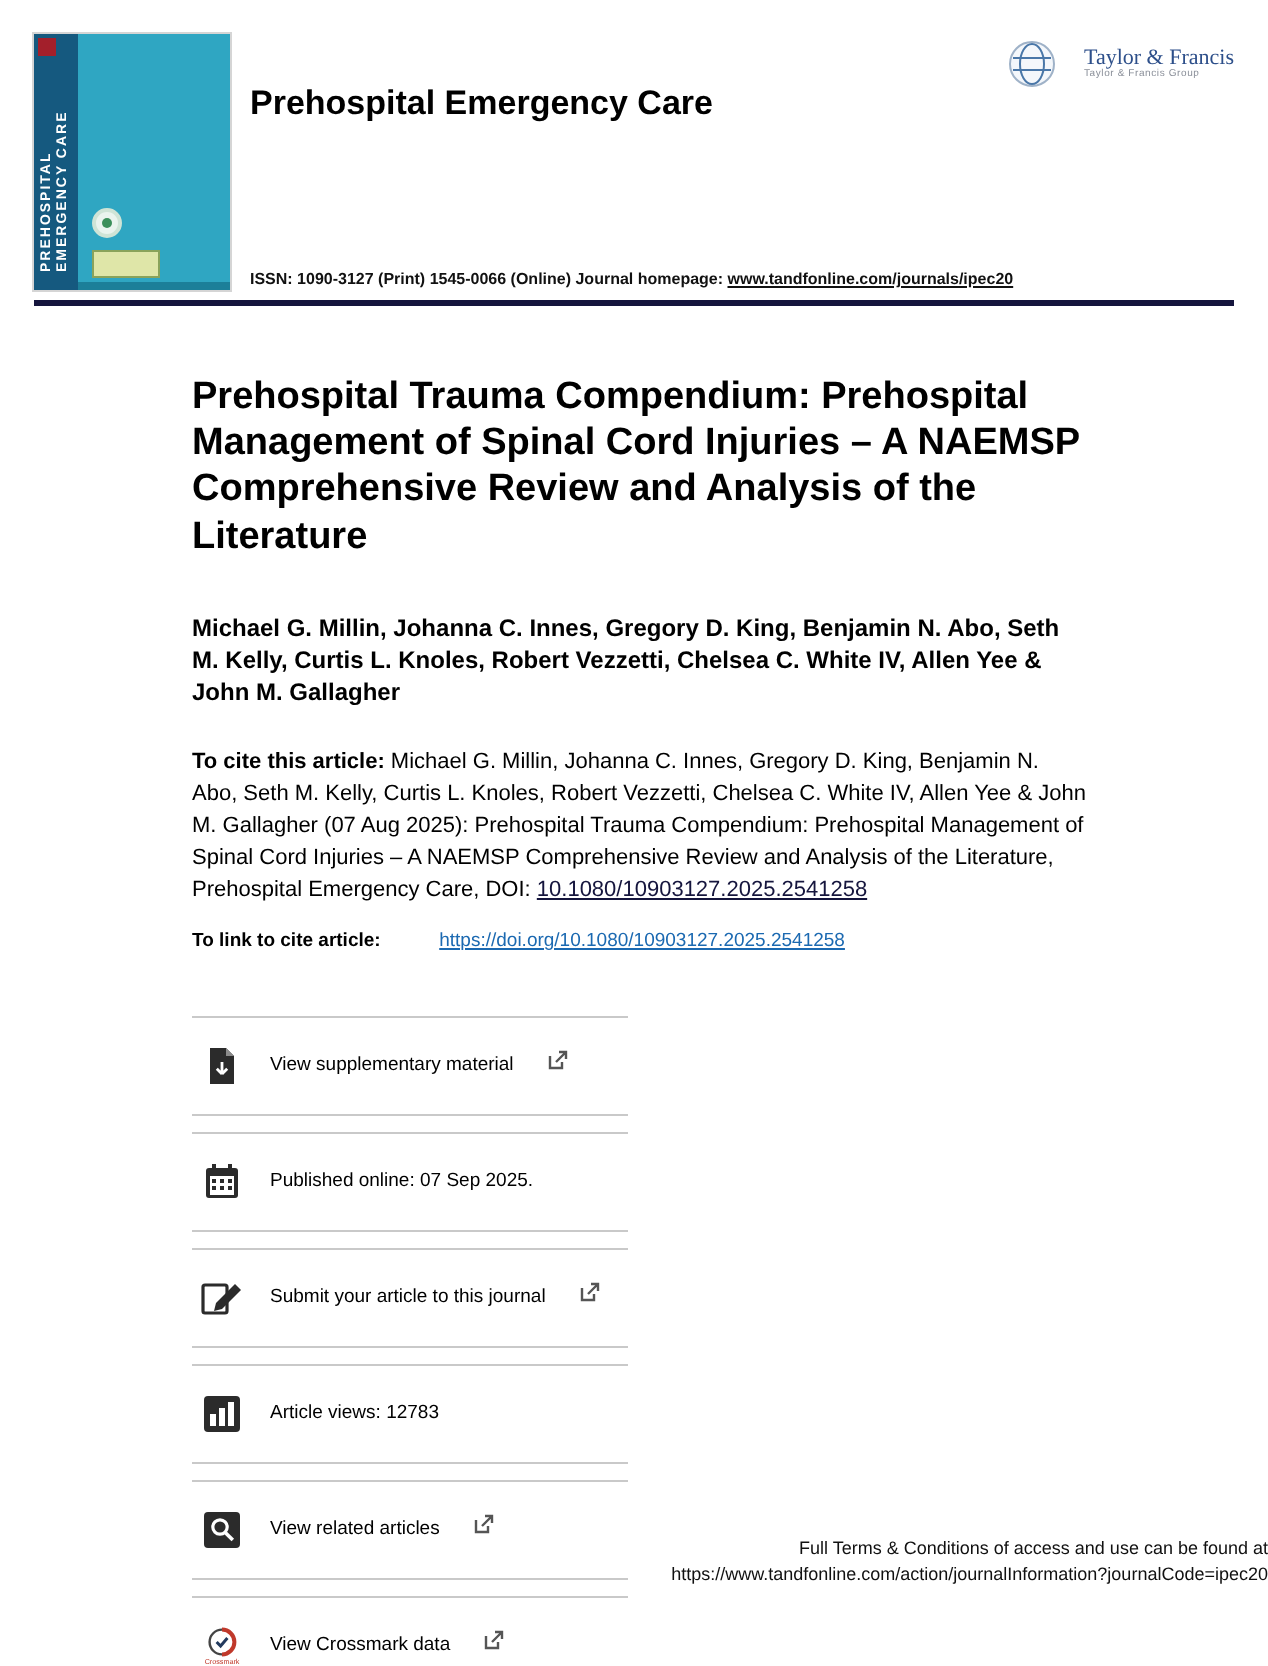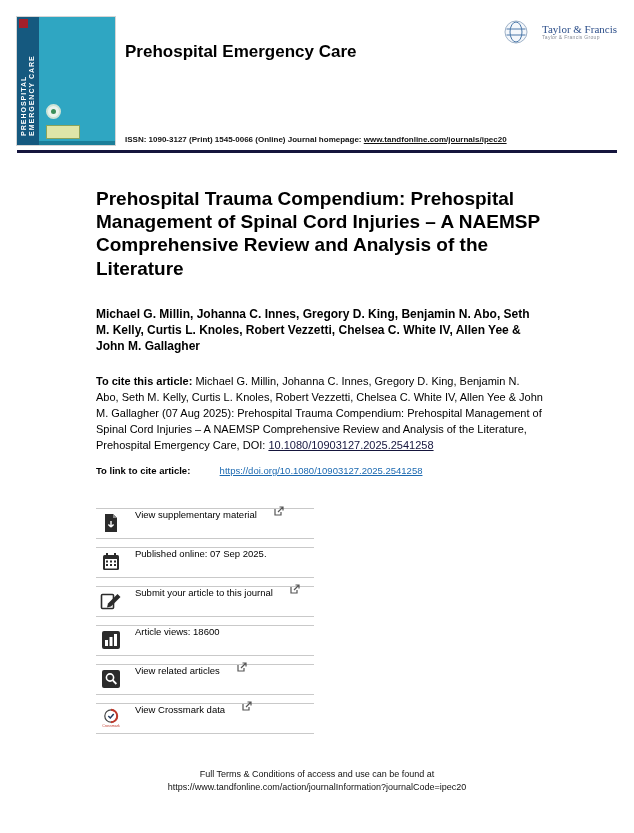--- a/index.html
+++ b/index.html
@@ -49,29 +49,29 @@
   .cite { margin-top:20px; font-size:11px; line-height:1.45; }
   .cite b { font-weight:bold; }
   .doi-link { color:#15153d; text-decoration:underline; cursor:pointer; }
 
   .tolink { margin-top:11px; font-size:9.5px; }
   .url-link { color:#1b69b1; text-decoration:underline; cursor:pointer;margin-left:24px; }
 
   
   .actions { margin-top:32px; width:218px; }
   .action-row {
-    display:flex; gap:13px; height:31px; padding:0 4px;
+    display:flex; align-items:center; gap:13px; height:50px; padding:0 4px;
     border-top:1px solid #c9c9c9; border-bottom:1px solid #c9c9c9; margin-bottom:8px; cursor:pointer;
   }
   .action-icon { flex:0 0 22px; display:flex; align-items:center; justify-content:center; }
   .action-label { font-size:9.5px; color:#000; }
   .ext { margin-left:4px; position:relative; top:-3px; }
 
   
-  .footer { position:absolute; left:0; right:0; top:768px; text-align:center; font-size:9px; line-height:1.45; color:#111; }
+  .footer { position:absolute; left:0; right:0; top:768px; text-align:right; font-size:9px; line-height:1.45; color:#111; }
 </style>
 </head>
 <body>
 
 <div class="page">
 
   <div class="header">
 
     <div class="cover">
       <div class="cover-spine">
@@ -177,21 +177,21 @@
 
       <div class="action-row">
         <span class="action-icon">
           <svg width="20" height="20" viewBox="0 0 20 20">
             <rect x="1" y="1" width="18" height="18" rx="2" fill="#2b2b2b"></rect>
             <rect x="4" y="10" width="3" height="6" fill="#fff"></rect>
             <rect x="8.5" y="7" width="3" height="9" fill="#fff"></rect>
             <rect x="13" y="4" width="3" height="12" fill="#fff"></rect>
           </svg>
         </span>
-        <span class="action-label">Article views: 18600</span>
+        <span class="action-label">Article views: 12783</span>
       </div>
 
       <div class="action-row">
         <span class="action-icon">
           <svg width="20" height="20" viewBox="0 0 20 20">
             <rect x="1" y="1" width="18" height="18" rx="2" fill="#2b2b2b"></rect>
             <circle cx="9" cy="8.5" r="3.6" fill="none" stroke="#fff" stroke-width="1.6"></circle>
             <path d="M11.6 11.2l3.8 3.8" stroke="#fff" stroke-width="1.8"></path>
           </svg>
         </span>

